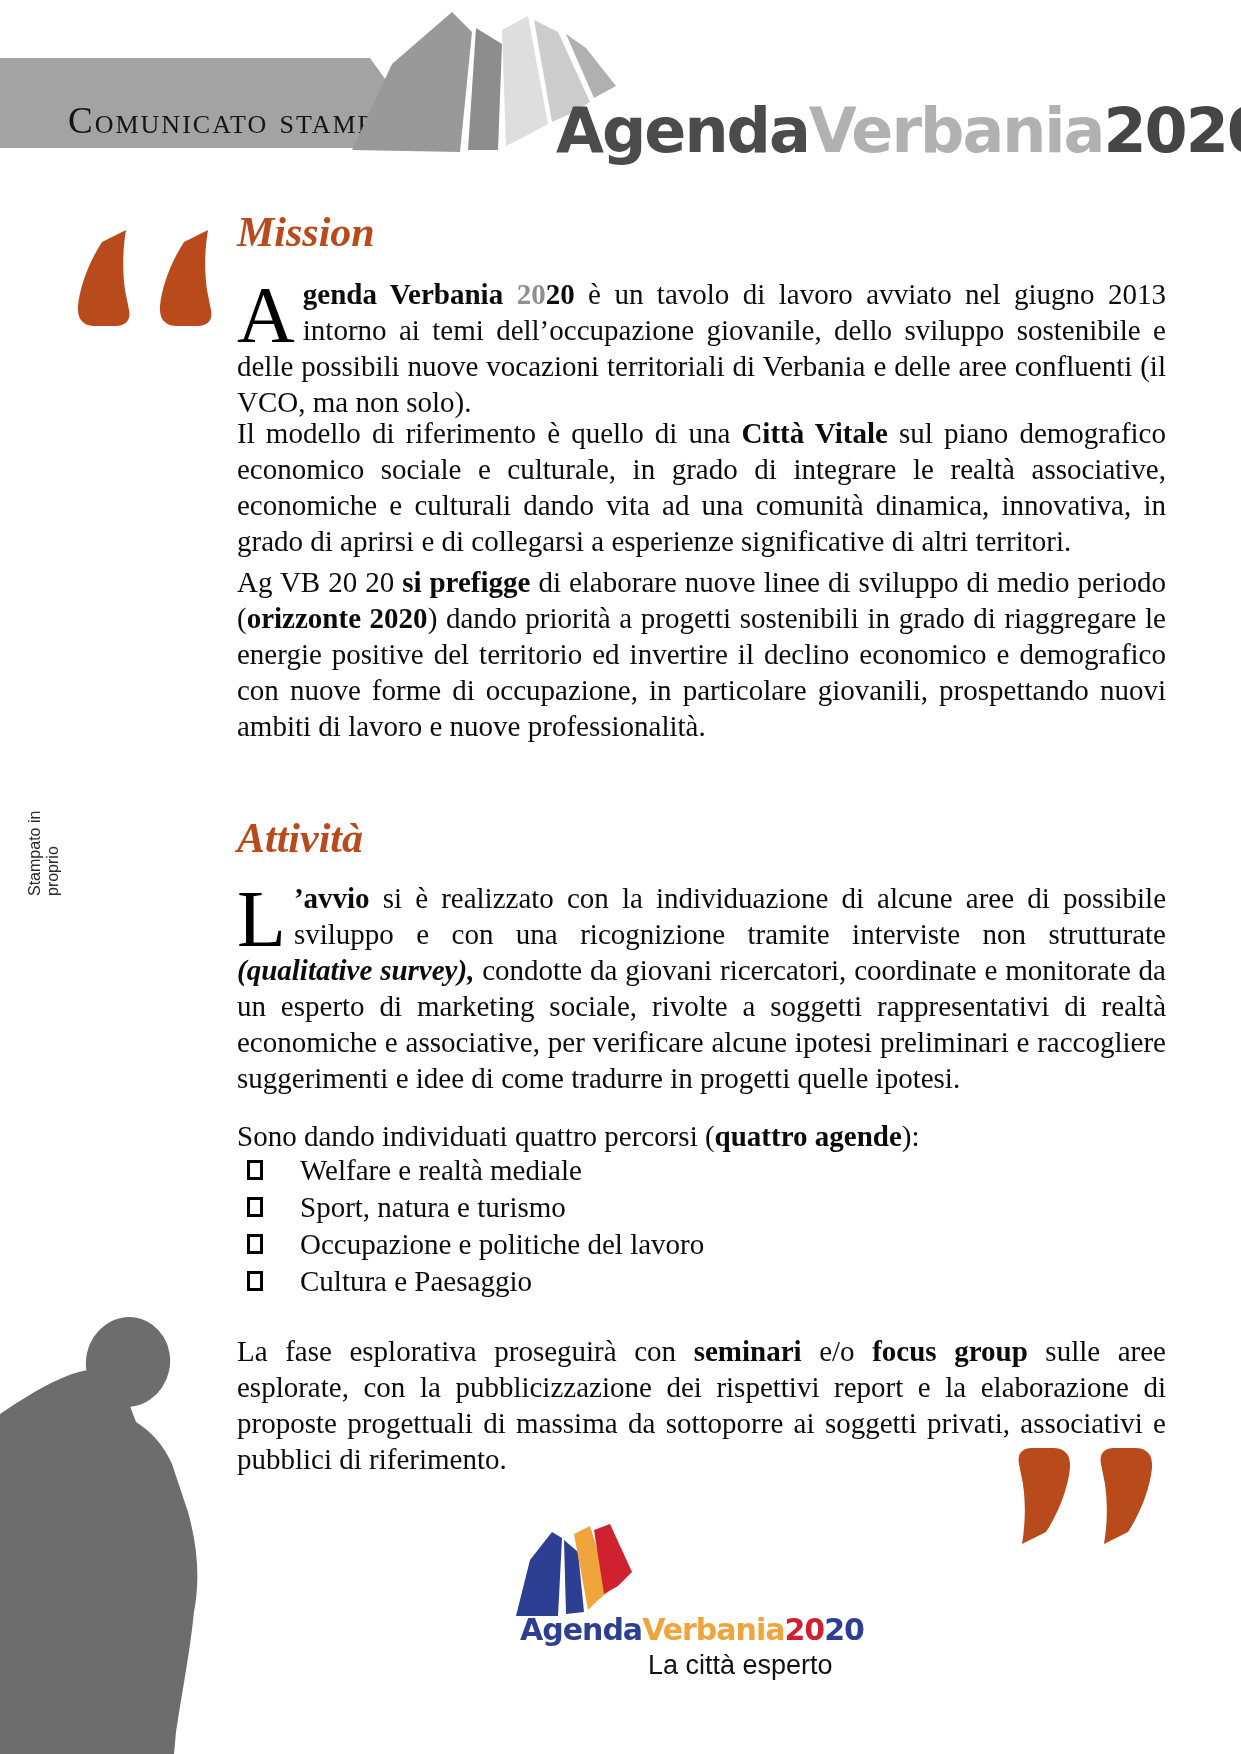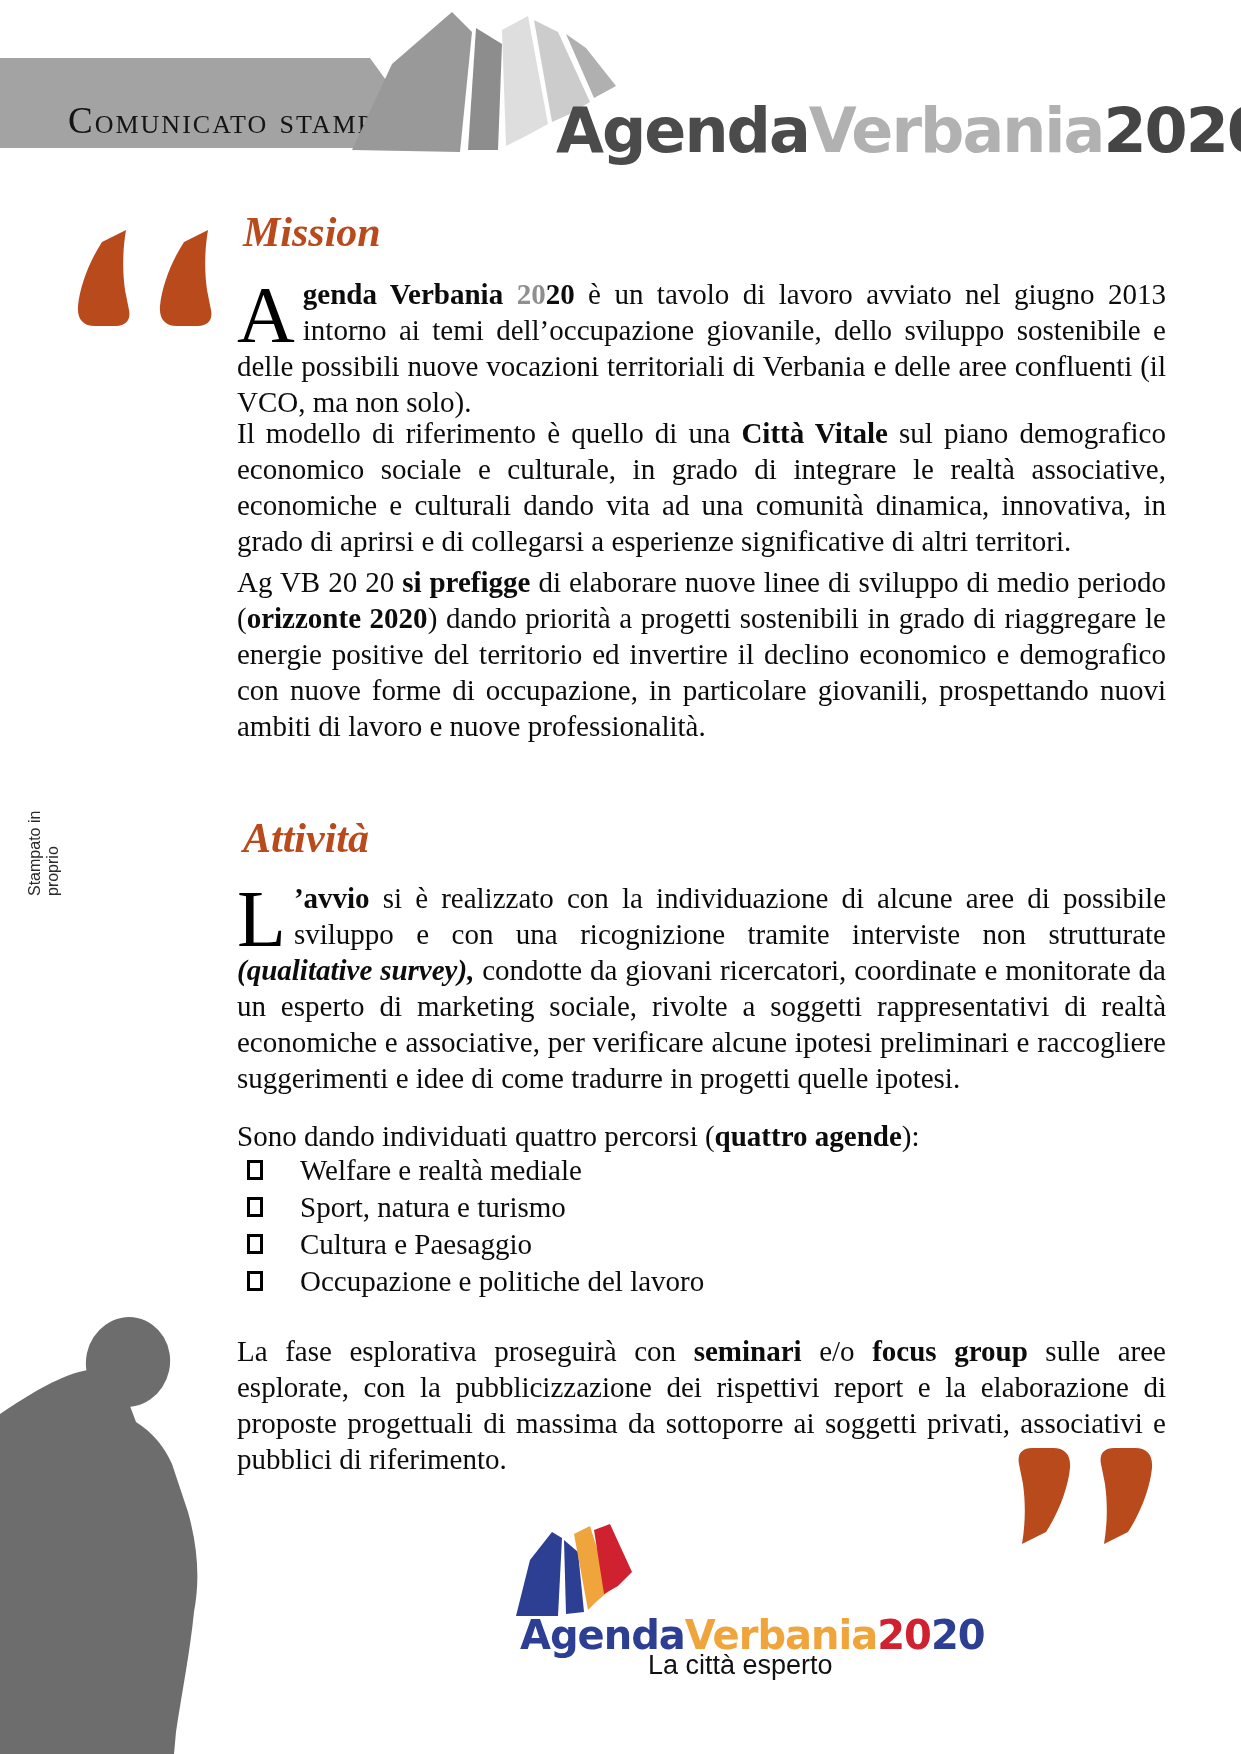--- a/index.html
+++ b/index.html
@@ -31,38 +31,38 @@
   .side-note{position:absolute;left:26px;top:770px;height:126px;
         writing-mode:vertical-rl;transform:rotate(180deg);
         font-family:"Liberation Sans",sans-serif;font-size:16px;color:#2a2a2a;}
 
   
   .q-open{position:absolute;left:74px;top:228px;}
   .q-close{position:absolute;left:1014px;top:1440px;transform:rotate(180deg);}
   .q svg path{fill:var(--accent);}
 
   
-  .heading{position:absolute;left:243px;font-size:42px;font-weight:bold;font-style:italic;
+  .heading{position:absolute;left:237px;font-size:42px;font-weight:bold;font-style:italic;
         color:var(--accent);}
   .para{position:absolute;left:237px;width:929px;font-size:29px;line-height:36px;
         text-align:justify;color:var(--ink);}
   .dropcap{float:left;font-size:80px;line-height:66px;padding:6px 8px 0 0;color:#000;}
   .s-b{font-weight:bold;}
   .s-i{font-style:italic;font-weight:bold;}
   .s-gb{font-weight:bold;color:#8f8f8f;}
 
   ul.percorsi{position:absolute;left:247px;top:1152px;margin:0;padding:0;list-style:none;
         font-size:29px;line-height:37px;color:var(--ink);}
   .sq-bullet{display:inline-block;width:10px;height:14px;border:3px solid #000;background:#fff;
         margin-right:37px;vertical-align:baseline;}
 
   
   .fmark{position:absolute;left:512px;top:1524px;}
   .flogo{position:absolute;left:520px;top:1612px;font-family:"DejaVu Sans",sans-serif;
-        font-weight:700;font-size:40px;letter-spacing:-1px;white-space:nowrap;}
+        font-weight:700;font-size:30px;letter-spacing:-1px;white-space:nowrap;}
   .flogo .p1{color:var(--blue);}
   .flogo .p2{color:var(--gold);}
   .flogo .p3a{color:var(--red);}
   .flogo .p3b{color:var(--blue);}
   .tagline{position:absolute;left:648px;top:1650px;font-family:"Liberation Sans",sans-serif;
         font-size:27px;color:#111;}
 
   .silhouette{position:absolute;left:0;top:1310px;}
 </style>
 </head>
@@ -116,22 +116,22 @@
     <span class="dropcap">L</span><span><span class="s-b">’avvio</span><span class="s-n"> si è realizzato con la individuazione di alcune aree di possibile sviluppo e con una ricognizione tramite interviste non strutturate </span><span class="s-i">(qualitative survey),</span><span class="s-n"> condotte da giovani ricercatori, coordinate e monitorate da un esperto di marketing sociale, rivolte a soggetti rappresentativi di realtà economiche e associative, per verificare alcune ipotesi preliminari e raccogliere suggerimenti e idee di come tradurre in progetti quelle ipotesi.</span></span>
   </div>
 
   <div class="para" style="top:1118px;">
     <span><span class="s-n">Sono dando individuati quattro percorsi (</span><span class="s-b">quattro agende</span><span class="s-n">):</span></span>
   </div>
 
   <ul class="percorsi">
       <li><span class="sq-bullet"></span><span>Welfare e realtà mediale</span></li>
       <li><span class="sq-bullet"></span><span>Sport, natura e turismo</span></li>
+      <li><span class="sq-bullet"></span><span>Occupazione e politiche del lavoro</span></li>
       <li><span class="sq-bullet"></span><span>Cultura e Paesaggio</span></li>
-      <li><span class="sq-bullet"></span><span>Occupazione e politiche del lavoro</span></li>
     </ul>
 
   <div class="para" style="top:1333px;">
     <span><span class="s-n">La fase esplorativa proseguirà con </span><span class="s-b">seminari</span><span class="s-n"> e/o </span><span class="s-b">focus group</span><span class="s-n"> sulle aree esplorate, con la pubblicizzazione dei rispettivi report e la elaborazione di proposte progettuali di massima da sottoporre ai soggetti privati, associativi e pubblici di riferimento.</span></span>
   </div>
 
   <div class="q q-close">
     <svg width="142" height="102" viewBox="0 0 142 102">
       <path d="M52,2 L28,14 C15,34 6,58 4,78 C3,91 9,98 21,98 L42,98 C52,98 57,92 55,82 L51,62 C48,40 49,20 52,2 Z"></path>
       <path transform="translate(82,0)" d="M52,2 L28,14 C15,34 6,58 4,78 C3,91 9,98 21,98 L42,98 C52,98 57,92 55,82 L51,62 C48,40 49,20 52,2 Z"></path>

